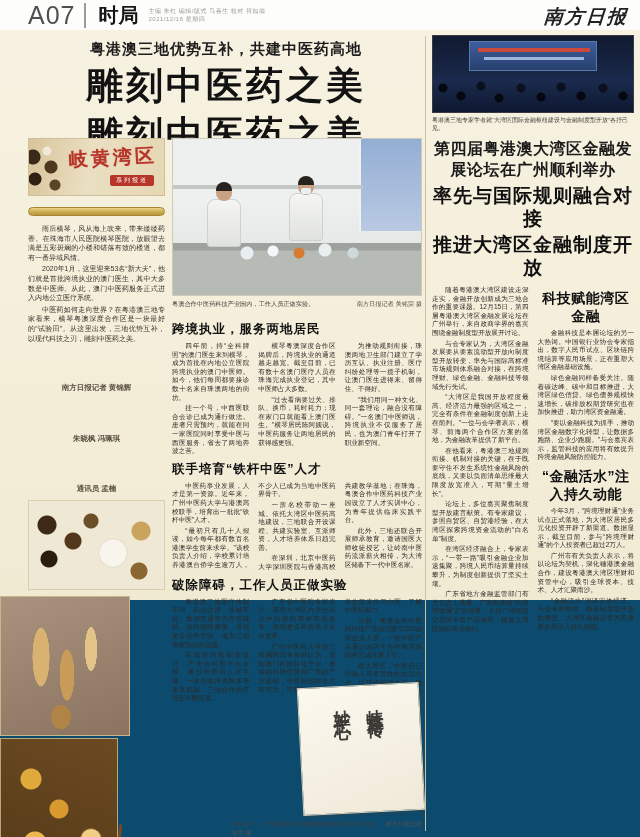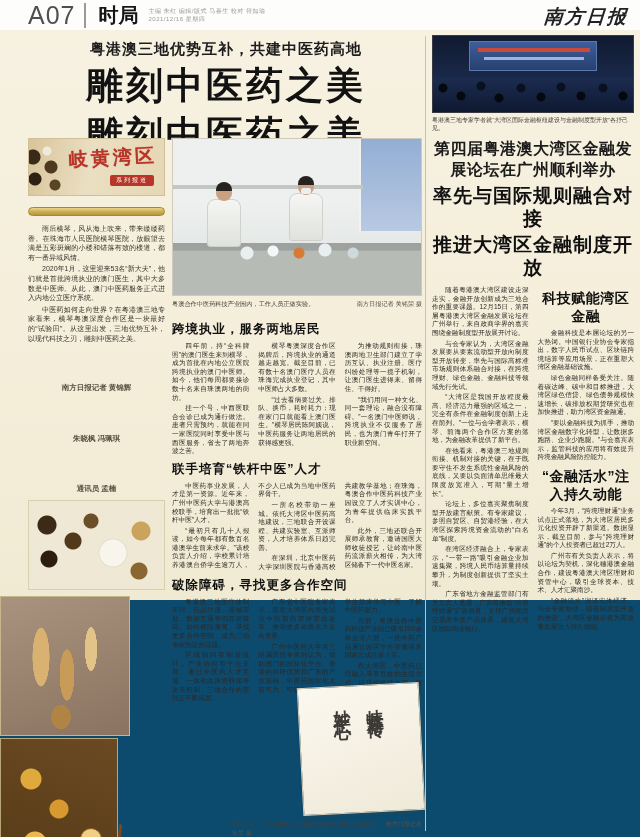--- a/index.html
+++ b/index.html
@@ -217,21 +217,21 @@
         <div class="p">横琴粤澳深度合作区揭牌后，跨境执业的通道越走越宽。截至目前，已有数十名澳门医疗人员在珠海完成执业登记，其中中医师占大多数。</div>
         <div class="p">“过去看病要过关、排队、换币，耗时耗力；现在家门口就能看上澳门医生。”横琴居民陈阿姨说，中医药服务让两地居民的获得感更强。</div>
         <div class="p">为推动规则衔接，珠澳两地卫生部门建立了学历互认、执业注册、医疗纠纷处理等一揽子机制，让澳门医生进得来、留得住、干得好。</div>
         <div class="p">“我们用同一种文化、同一套理论，融合没有障碍。”一名澳门中医师说，跨境执业不仅服务了居民，也为澳门青年打开了职业新空间。</div>
         <div class="h">联手培育“铁杆中医”人才</div>
         <div class="p">中医药事业发展，人才是第一资源。近年来，广州中医药大学与港澳高校联手，培育出一批批“铁杆中医”人才。</div>
         <div class="p">“最初只有几十人报读，如今每年都有数百名港澳学生前来求学。”该校负责人介绍，学校累计培养港澳台侨学生逾万人，不少人已成为当地中医药界骨干。</div>
         <div class="p">一所名校带动一座城。依托大湾区中医药高地建设，三地联合开设课程、共建实验室、互派师资，人才培养体系日趋完善。</div>
         <div class="p">在深圳，北京中医药大学深圳医院与香港高校共建教学基地；在珠海，粤澳合作中医药科技产业园设立了人才实训中心，为青年提供临床实践平台。</div>
         <div class="p">此外，三地还联合开展师承教育，邀请国医大师收徒授艺，让岭南中医药流派薪火相传，为大湾区储备下一代中医名家。</div>
-        <div class="h">破除障碍，寻找更多合作空间</div>
+        <div class="h">破除障碍，工作人员正做实验</div>
         <div class="p">粤港澳三地医疗体制不同，药品注册、器械审批、数据互通等仍存在障碍。如何破除藩篱、寻找更多合作空间，成为三地专家热议的话题。</div>
         <div class="p">区域协同有制度设计，产业协同有平台支撑。通过中医药人才互通、一体化临床资料库等改革机制，三地合作的空间正不断拓宽。</div>
         <div class="p">广东省中医院专家表示，应在大湾区内率先试点中药新药审评审批改革，推动更多岭南名方走向世界。</div>
         <div class="p">广州中医药大学第三附属医院专家则认为，借助澳门的国际化平台、香港的科研优势和广东的产业基础，中医药国际化大有可为，可吸引更多海外学生前来学习中医，了解中医药魅力。</div>
         <div class="p">当前，粤澳合作中医药科技产业园已吸引200余家企业入驻，一批中药产品通过园区平台在葡语系国家完成注册上市。</div>
         <div class="p">在大湾区，中医药已经融入寻常百姓的生活方式。以现代科技之刃，雕刻中医药之美，大湾区正书写新的岭南医药传奇。</div>
       </div>
 
     <div class="calligraphy">
         <div class="col">妙手仁心</div>

